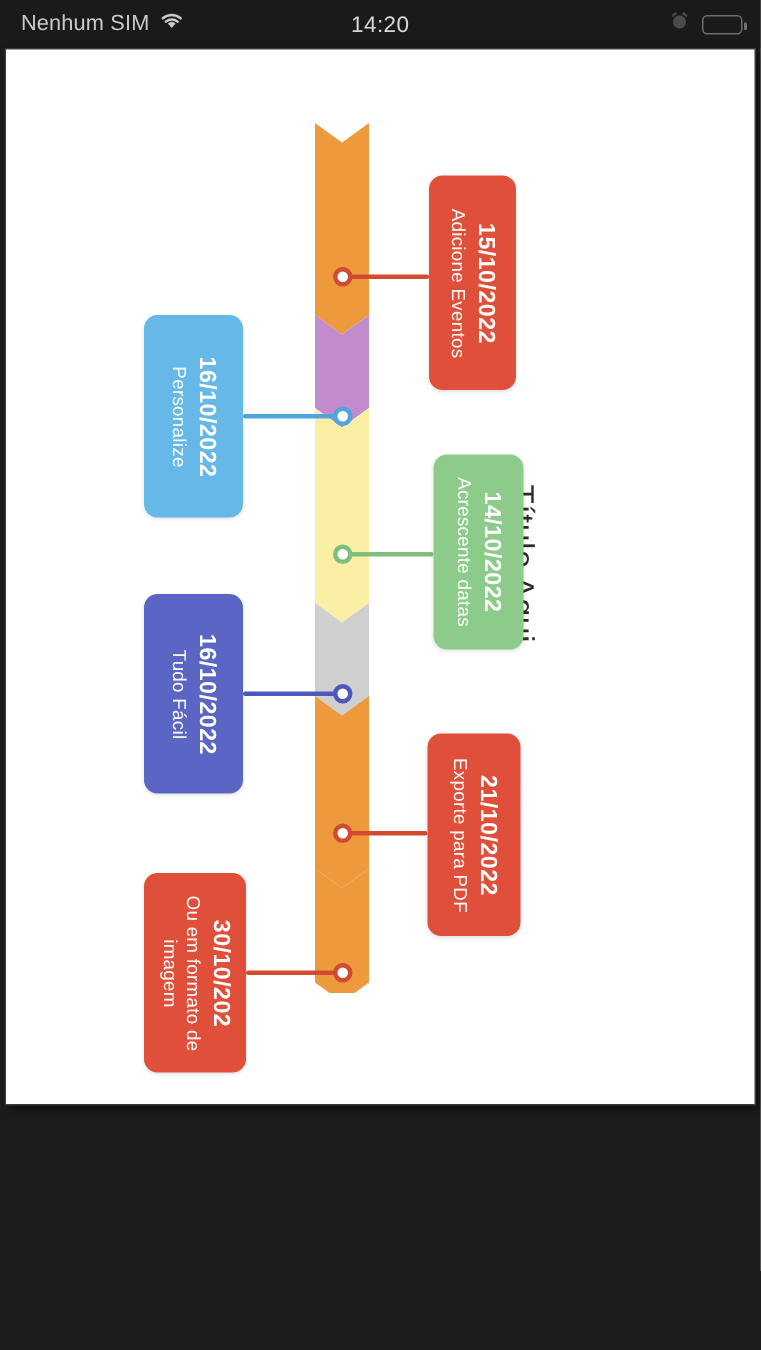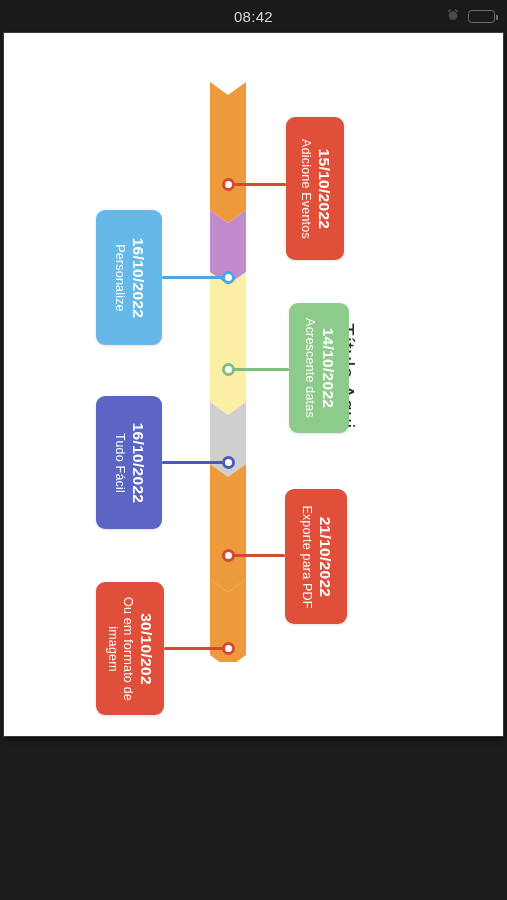--- a/index.html
+++ b/index.html
@@ -167,22 +167,32 @@
     line-height: 1.25;
     margin-top: 1px;
     opacity: 0.97;
   }
   .card-label.two-line { white-space: pre-line; }
 </style>
 </head>
 <body>
 
 <div class="statusbar">
-
-  <div class="sb-center">08:42</div>
+  <div class="sb-left">
+    <span class="sb-carrier">Nenhum SIM</span>
+    <span class="wifi-icon">
+      <svg width="17" height="13" viewBox="0 0 17 13">
+        <path d="M8.5 11.6 L5.9 8.6 A4 4 0 0 1 11.1 8.6 Z" fill="#c9c9c9"></path>
+        <path d="M2.6 5.2 A9 9 0 0 1 14.4 5.2" stroke="#c9c9c9" stroke-width="1.7" fill="none" stroke-linecap="round"></path>
+        <path d="M4.6 7.4 A6 6 0 0 1 12.4 7.4" stroke="#c9c9c9" stroke-width="1.7" fill="none" stroke-linecap="round"></path>
+      </svg>
+    </span>
+  </div>
+
+  <div class="sb-center">14:20</div>
 
   <div class="sb-right">
     <span class="alarm-icon">
       <svg width="12" height="12" viewBox="0 0 12 12">
         <circle cx="6" cy="6.6" r="4.4" fill="#4a4a4a"></circle>
         <path d="M1.6 2.4 L3.4 1.0 M10.4 2.4 L8.6 1.0" stroke="#4a4a4a" stroke-width="1.6" stroke-linecap="round"></path>
       </svg>
     </span>
     <span class="battery">
       <span class="battery-fill"></span>

